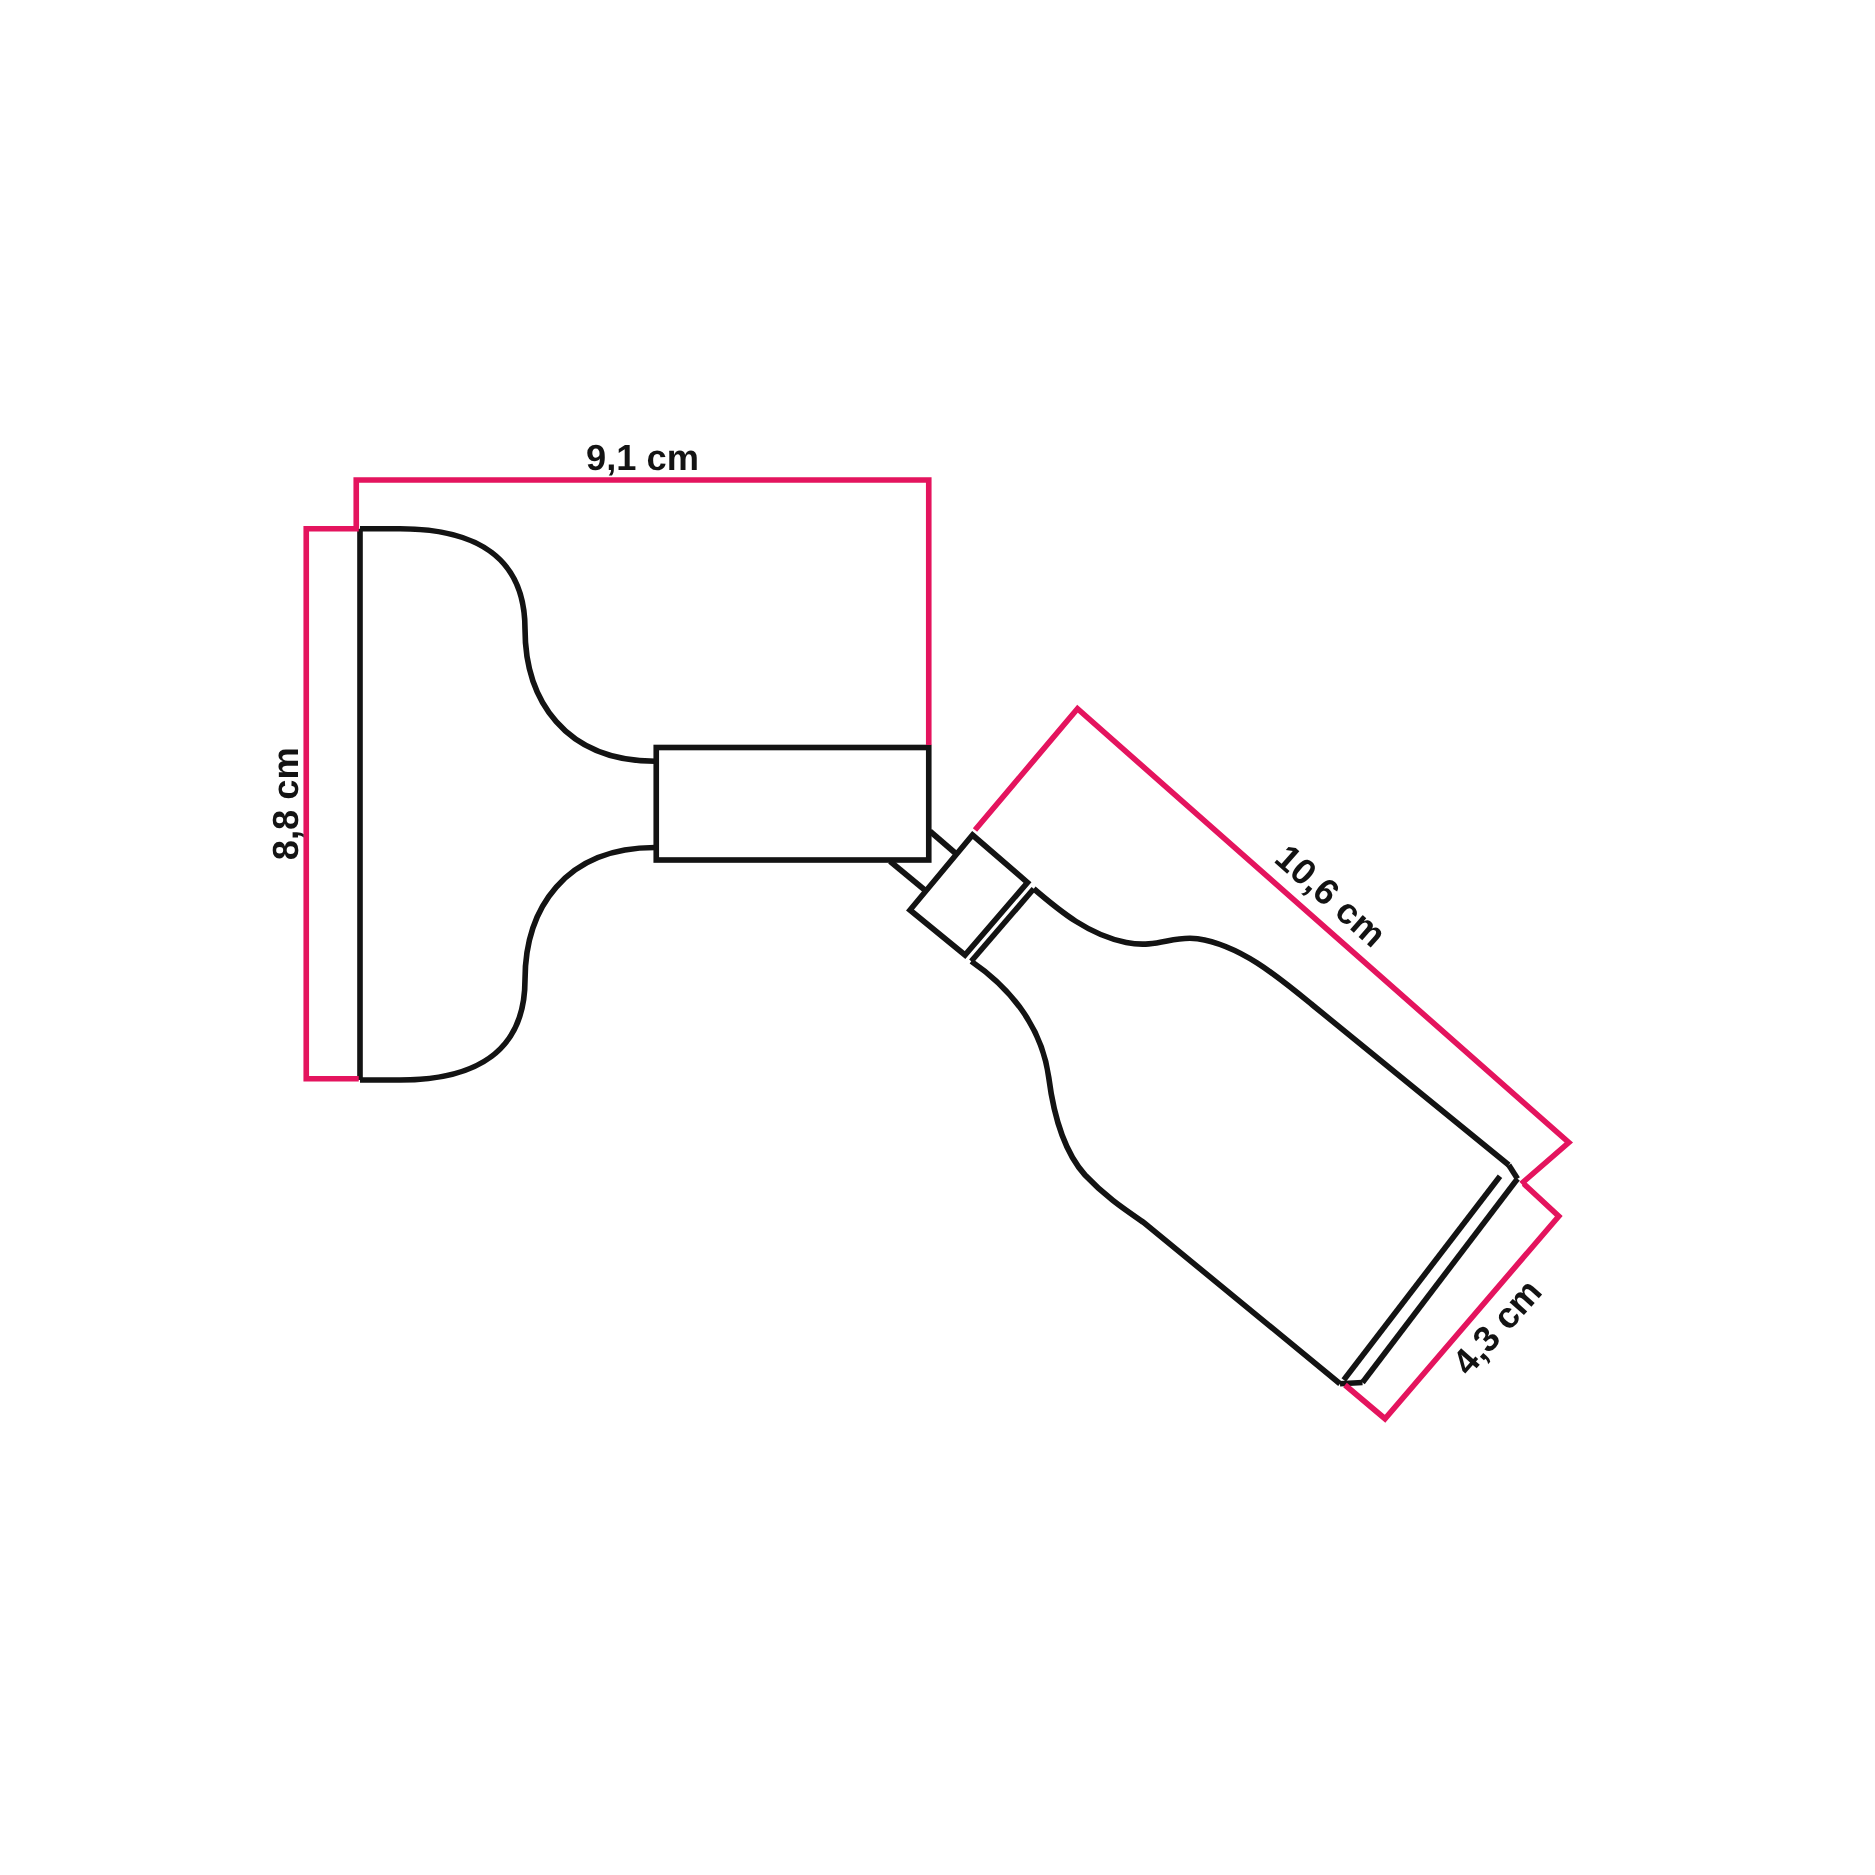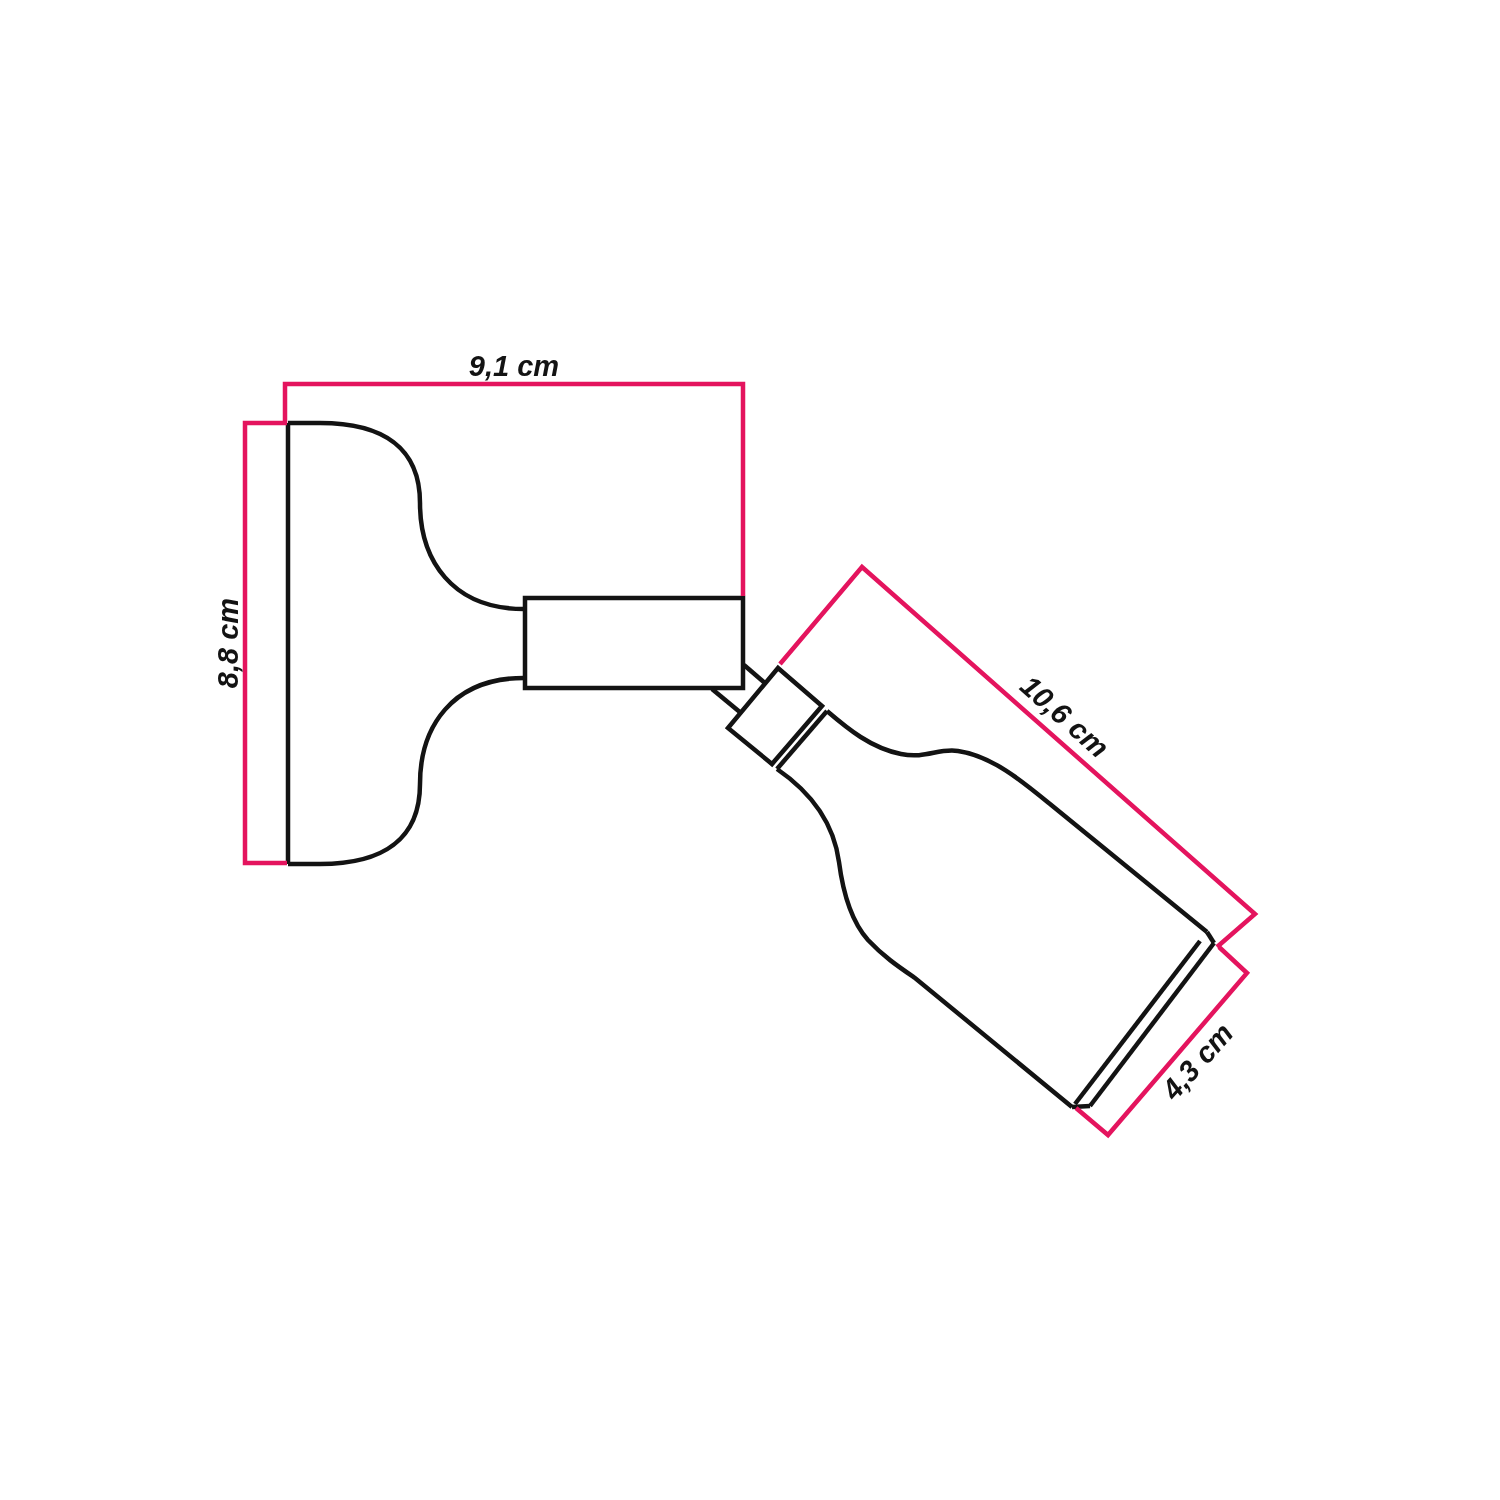--- a/index.html
+++ b/index.html
@@ -8,21 +8,20 @@
     background: #ffffff;
     width: 1500px;
     height: 1500px;
     overflow: hidden;
   }
   .stage {
     position: relative;
     width: 1500px;
     height: 1500px;
     background: #ffffff;
-    font-style: italic;
   }
   svg {
     display: block;
   }
   .outline {
     fill: none;
     stroke: #131313;
     stroke-width: 4.5;
     stroke-linecap: butt;
     stroke-linejoin: miter;

